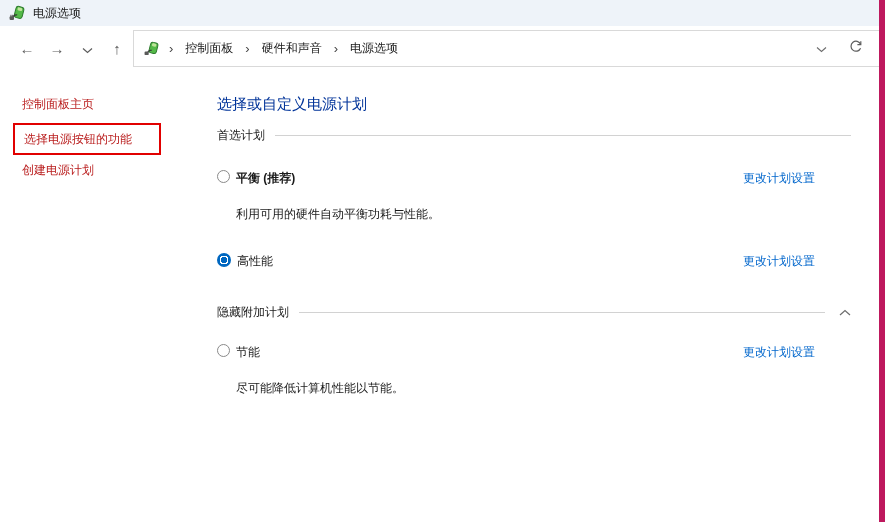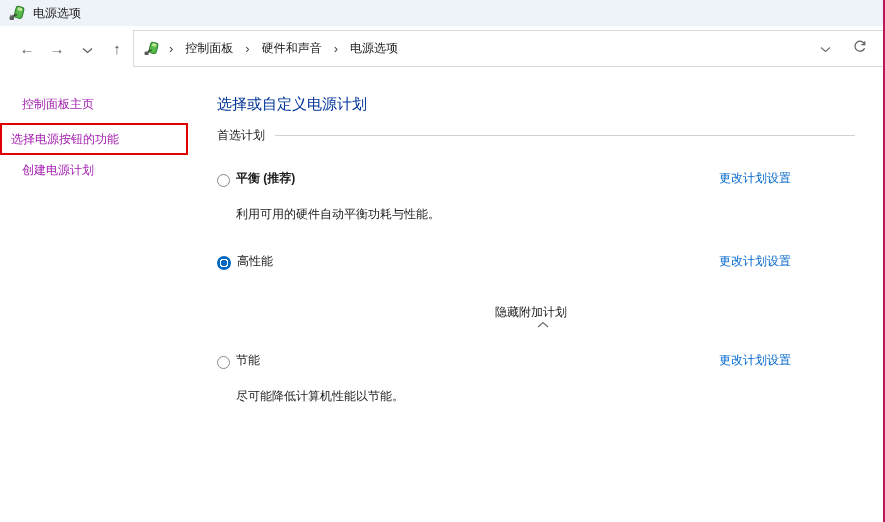--- a/index.html
+++ b/index.html
@@ -1,66 +1,66 @@
 <!DOCTYPE html>
 <html><head>
 <meta charset="utf-8">
 <style>
   * { margin:0; padding:0; box-sizing:border-box; }
   html,body { background:#fff; }
   body { font-family:"Liberation Sans","DejaVu Sans",sans-serif; }
-  .window { position:relative; width:885px; height:522px; background:#fff; overflow:hidden; border-right:2px solid #be185d; }
+  .window { position:relative; width:885px; height:522px; background:#fff; overflow:hidden; border-right:6px solid #be185d; }
 
   
   .titlebar { height:26px; background:#eef3f9; display:flex; align-items:center; padding-left:9px; gap:8px; }
   .titlebar .title { font-size:12px; color:#1a1a1a; }
   .app-icon svg, .crumb-icon svg { display:block; }
 
   
   .navbar { height:45px; display:flex; align-items:center; background:#fff; }
   .nav-buttons { width:133px; display:flex; align-items:center; padding-left:12px; gap:0; }
   .nav-btn { width:30px; text-align:center; font-size:15px; color:#5d5d5d; cursor:default; user-select:none; }
   .nav-btn.small svg { display:inline-block; vertical-align:middle; }
   .addressbar { flex:1; height:37px; border:1px solid #d9d9d9; border-right:none; display:flex; align-items:center; padding:0 10px; gap:7px; font-size:12px; color:#1a1a1a; background:#fff; }
   .crumb { white-space:nowrap; padding:2px 2px; }
   .crumb-sep { color:#444; font-size:13px; padding:0 3px; }
   .addr-right { margin-left:auto; display:flex; align-items:center; gap:22px; padding-right:6px; }
 
   
   .content { display:flex; height:451px; }
   .sidebar { width:217px; padding-top:26px; flex-shrink:0; position:relative; }
-  .side-item { position:relative; font-size:12px; color:#a21caf; padding-left:22px; line-height:14px; cursor:pointer; }
+  .side-item { position:relative; font-size:12px; color:#b91c1c; padding-left:22px; line-height:14px; cursor:pointer; }
   .side-item.plain { margin-bottom:12px; }
-  .side-item.boxed { padding:7px 8px 7px 9px; width:188px; border:2px solid #e10000; margin-bottom:8px; }
+  .side-item.boxed { margin-left:13px; padding:7px 8px 7px 9px; width:148px; border:2px solid #e10000; margin-bottom:8px; }
   .side-item .side-icon { position:absolute; left:2px; top:-1px; }
   .side-item.with-icon { margin-bottom:10px; margin-top:12px; }
 
   
   .main { flex:1; padding:24px 28px 0 0; }
   .main h1 { font-size:15px; font-weight:normal; color:#003399; margin-bottom:13px; }
   .intro { font-size:12px; line-height:1.65; color:#1a1a1a; max-width:582px; margin-bottom:16px; }
   .intro a { color:#0066cc; text-decoration:underline; cursor:pointer; }
 
   .section { display:flex; align-items:center; margin-top:8px;justify-content:flex-end; }
   .section .label { font-size:12px; color:#1a1a1a; white-space:nowrap; margin-right:10px; }
   .section .rule { flex:1; height:1px; background:#d2d2d2; }
   .section .collapse { margin-left:14px; display:flex; align-items:center; cursor:pointer; }
 
   .plan { position:relative; margin-top:23px; }
-  .plan-head { display:flex; align-items:flex-end; gap:6px; }
+  .plan-head { display:flex; align-items:flex-start; gap:6px; }
   .radio { width:13px; height:13px; border-radius:50%; border:1px solid #8a8a8a; background:#fff; flex-shrink:0; cursor:pointer; }
   .radio.selected { width:14px; height:14px; border:none;
     background:radial-gradient(circle, #0067c0 0 3px, #ffffff 3px 4.5px, #0067c0 4.5px 7px); }
   .plan-name { font-size:12px; color:#1a1a1a; }
   .plan-name.bold { font-weight:bold; }
-  .plan-link { position:absolute; right:64px; top:0; font-size:12px; color:#0066cc; cursor:pointer; white-space:nowrap; }
+  .plan-link { position:absolute; right:36px; top:0; font-size:12px; color:#0066cc; cursor:pointer; white-space:nowrap; }
   .plan-desc { font-size:12px; color:#1a1a1a; margin:19px 0 0 19px; }
   .plan.first { margin-top:26px; }
   .plan.gap { margin-top:30px; }
-  .section.hidden-plans { margin-top:34px;flex-direction:column; }
+  .section.hidden-plans { margin-top:34px; }
 </style>
 </head>
 <body>
 
 <div class="window">
 
   <div class="titlebar">
     <span class="app-icon">
       <svg width="16" height="16" viewBox="0 0 16 16">
         <rect x="6.2" y="1.6" width="8" height="11.5" rx="2.6" fill="#54b948" stroke="#2d7a2d" transform="rotate(14 10 7)"></rect>

